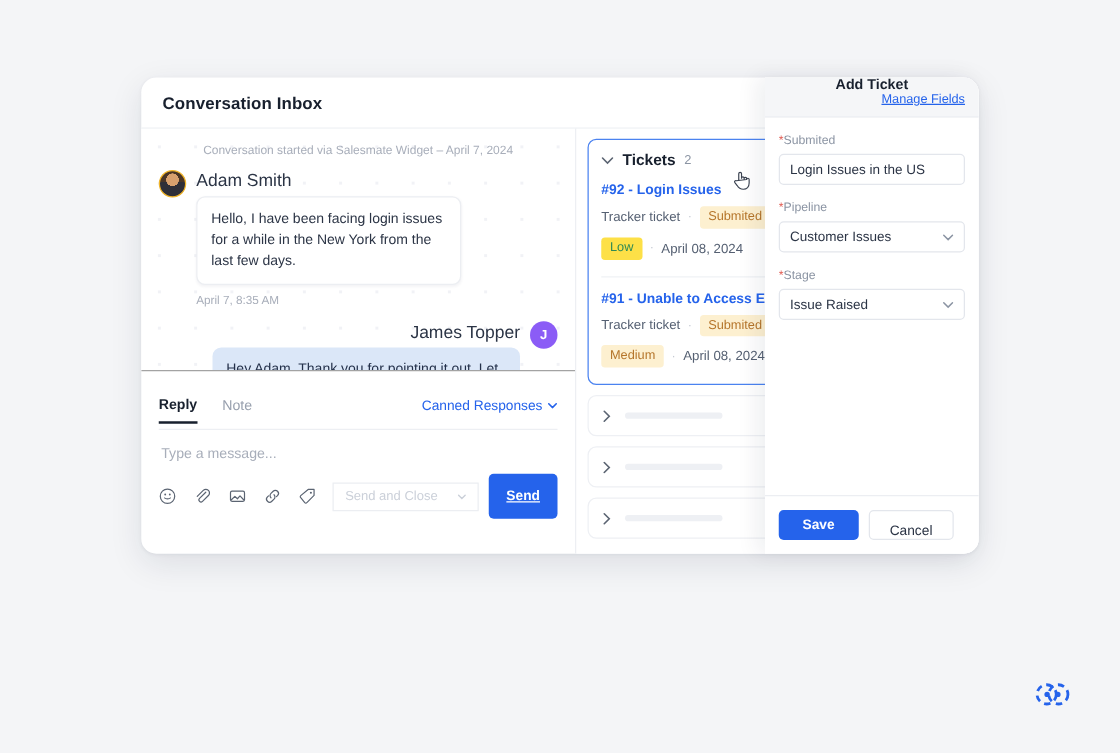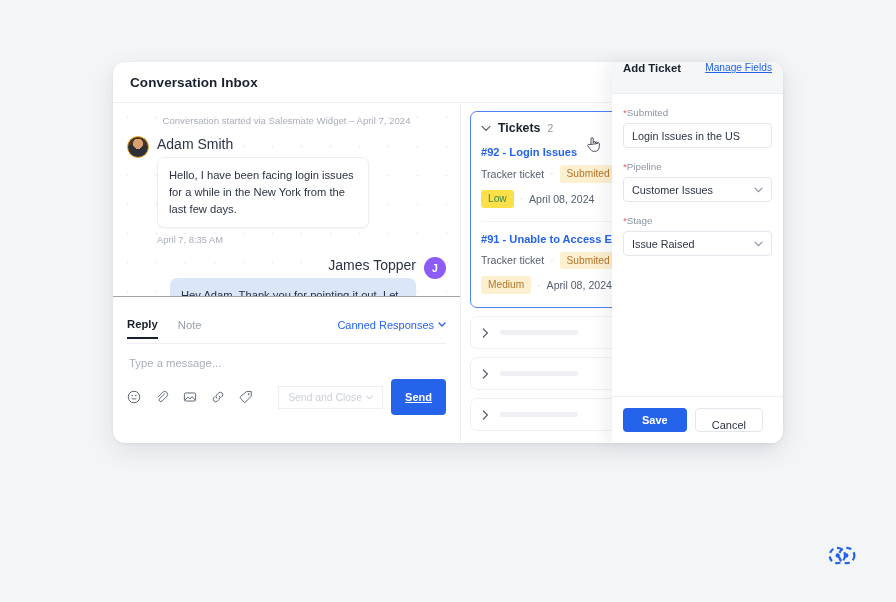--- a/index.html
+++ b/index.html
@@ -156,21 +156,21 @@
   .tool-icons { display: flex; gap: 14px; align-items: center; }
   .tool-icons svg { display: block; }
 
   .btn-row { margin-left: auto; display: flex; gap: 8px; align-items: center; }
 
   .send-close {
     height: 23px; padding: 0 9px;
     border: 1px solid #eceef2; border-radius: 0;
     background: #fff;
     font-size: 10.4px; color: #cbd0d9;
-    display: flex; align-items: center; gap: 4px;
+    display: flex; align-items: center; gap: 16px;
   }
   .btn-send {
     height: 36px; padding: 0 14px;
     background: #2563eb; color: #fff;
     border: none; border-radius: 4px;
     font-size: 11px; font-weight: bold;
     font-family: inherit; cursor: pointer; text-decoration: underline;
   }
 
   
@@ -247,22 +247,23 @@
     background: #fff;
     border-radius: 0 12px 12px 0;
     box-shadow: -6px 0 18px rgba(20,30,60,.07);
     display: flex; flex-direction: column;
     overflow: hidden;
   }
   .add-panel-head {
     height: 32px;
     background: #f5f6f8;
     border-bottom: 1px solid #eceef2;
-    display: flex; 
+    display: flex; align-items: center;
     padding: 0 11px;
+    flex-direction: column;
   }
   .add-panel-title { font-size: 11.4px; font-weight: bold; color: #18202e; }
   .manage-fields {
     margin-left: auto; font-size: 10.2px;
     color: #2563eb; text-decoration: underline; cursor: pointer;
   }
 
   .form-area { flex: 1; padding: 13px 11px 0 11px; }
 
   .field-label {

